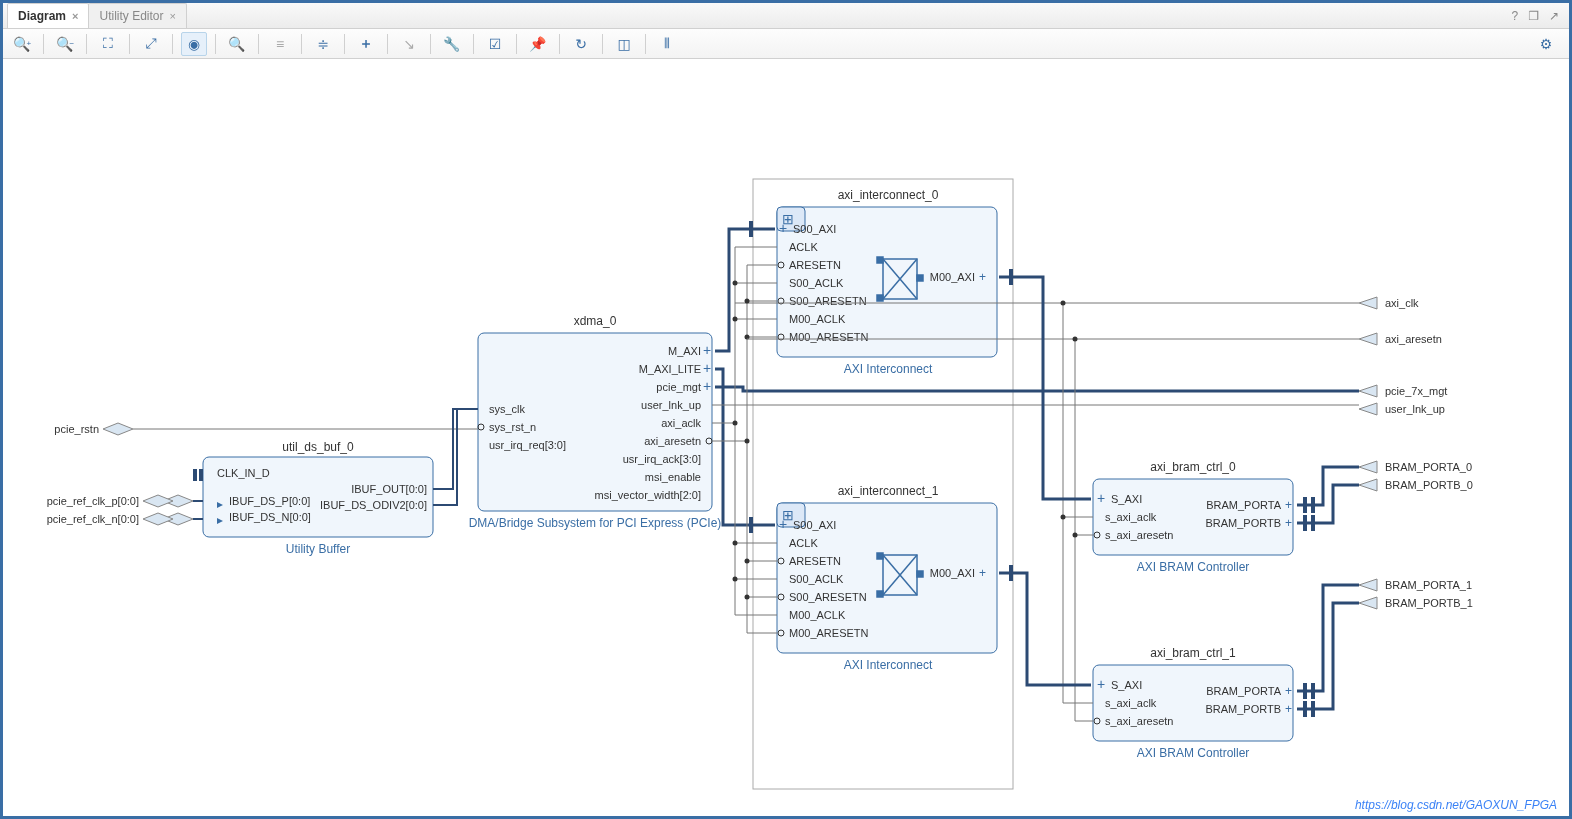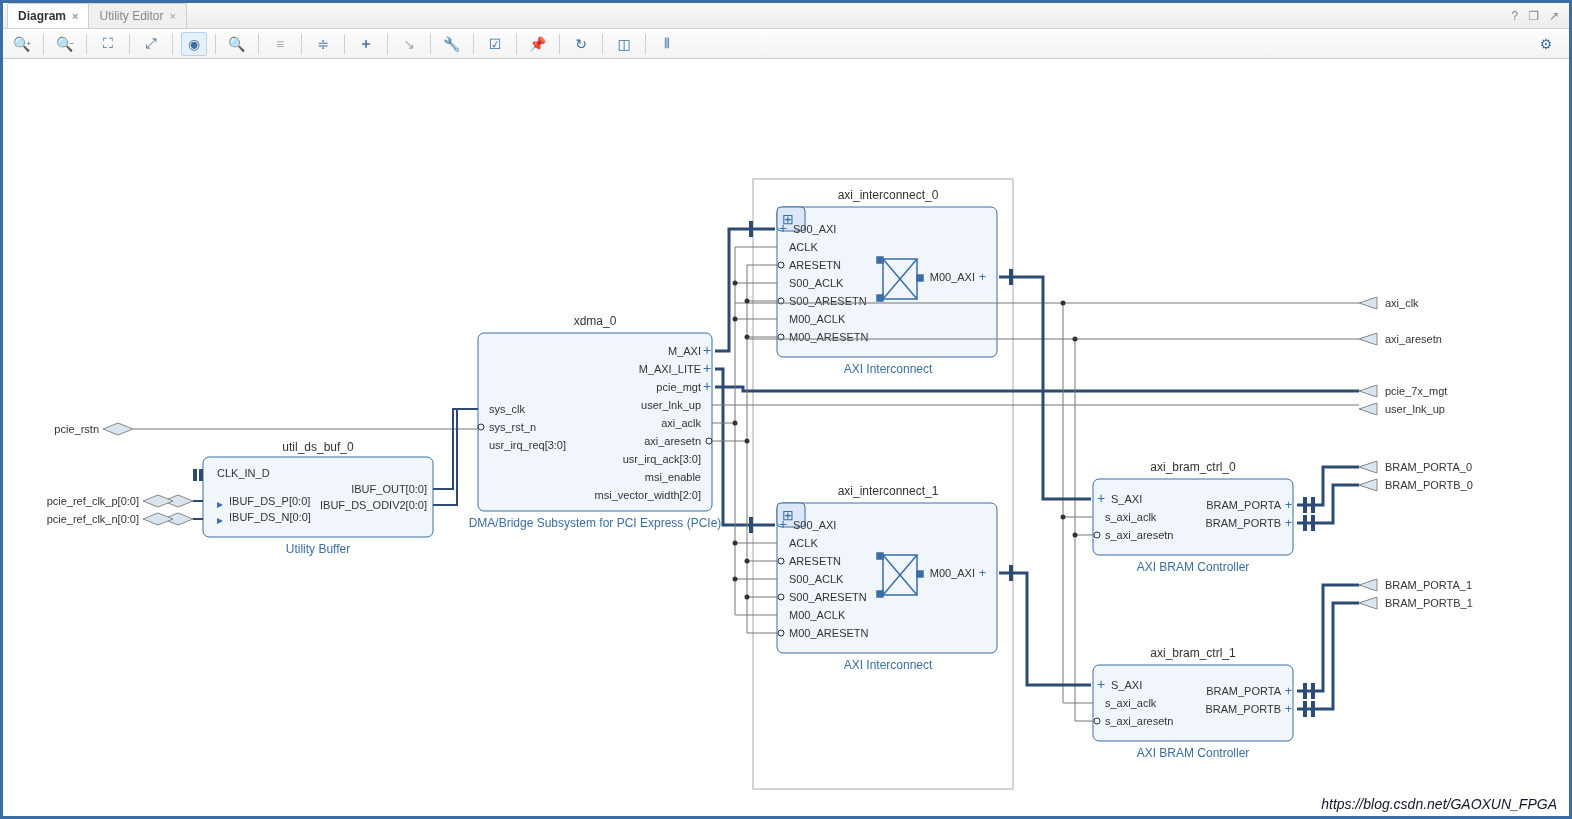--- a/index.html
+++ b/index.html
@@ -22,21 +22,21 @@
   .block-title { font-size:12px; text-anchor:middle; fill:#333;}
   .block-type { font-size:12px; text-anchor:middle; fill:#3a6ea5;}
   .port-label { font-size:11px; fill:#333;}
   .port-label-r { font-size:11px; fill:#333; text-anchor:end;}
   .wire-bus { fill:none; stroke:#2c4a73; stroke-width:2;}
   .wire-axi { fill:none; stroke:#2c4a73; stroke-width:3;}
   .wire-thin { fill:none; stroke:#777; stroke-width:1;}
   .header-fill { fill:#dce8f7; stroke:#3a6ea5;}
   .extport { fill:#d9e6f2; stroke:#888; stroke-width:1;}
   .dot { fill:#333; }
-  .watermark { position:absolute; right:12px; bottom:4px; color:#0f172a; font-size:14px; font-style:italic;}
+  .watermark { position:absolute; right:12px; bottom:4px; color:#3b82f6; font-size:12px; font-style:italic;}
 </style>
 </head>
 <body>
 
 <div class="window">
 
   <div class="tabbar">
     <div class="tab active">
       <span>Diagram</span>
       <span class="close">×</span>

